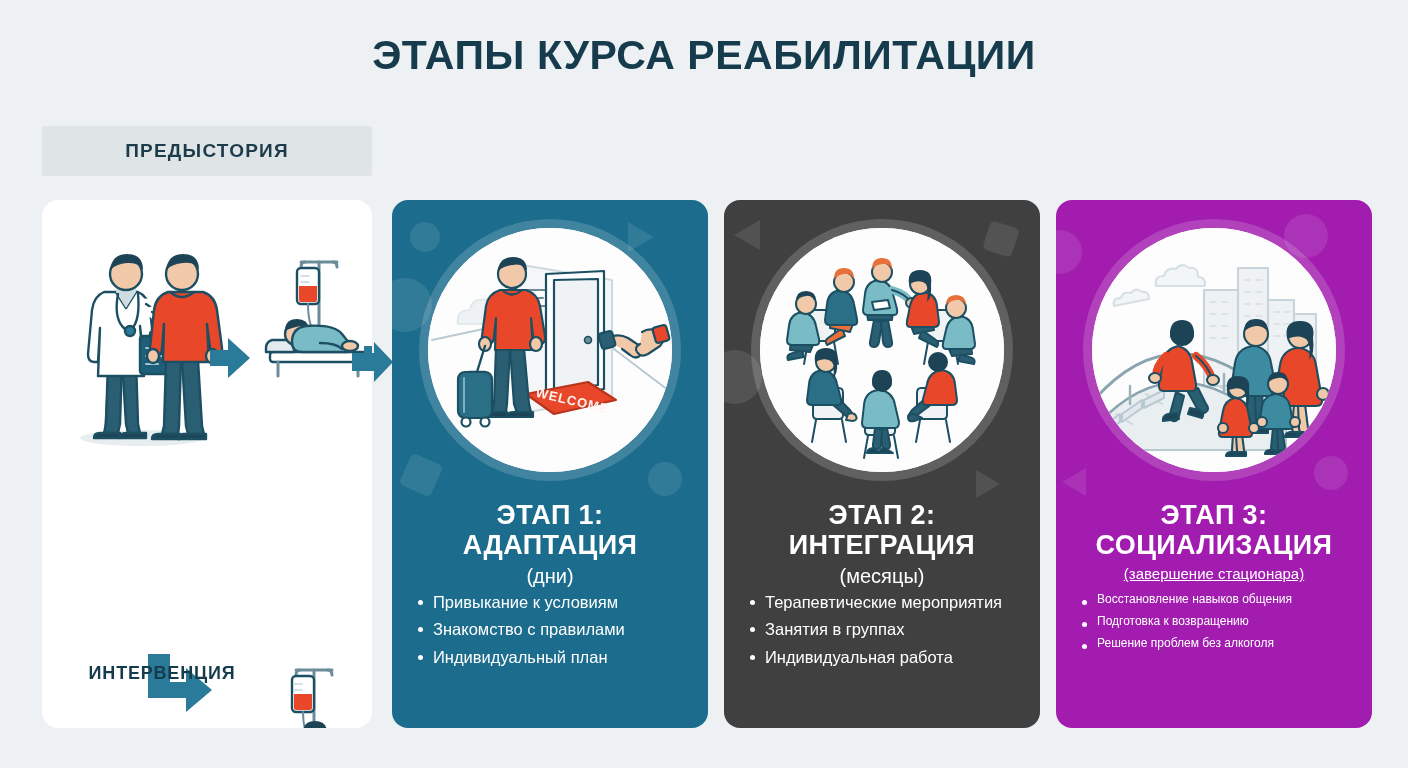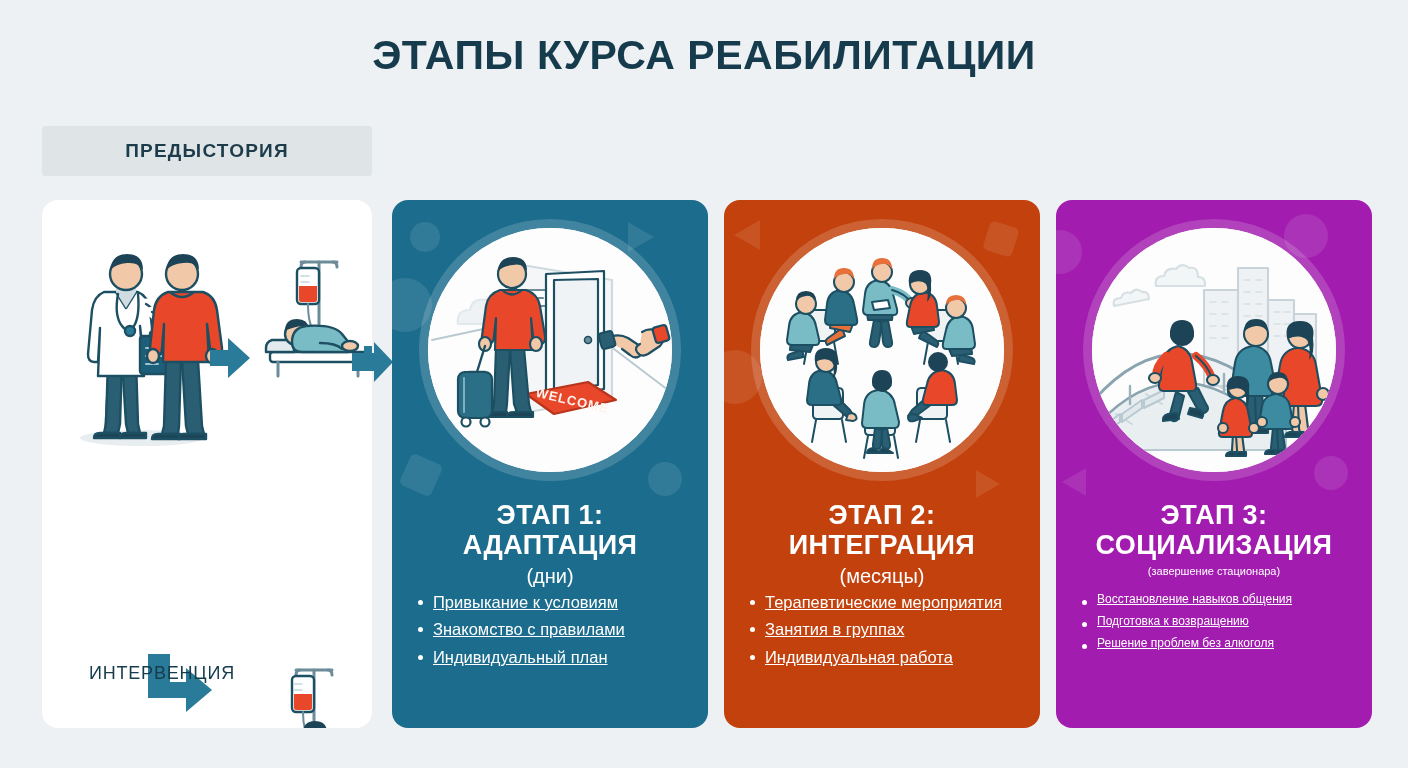--- a/index.html
+++ b/index.html
@@ -33,21 +33,21 @@
   .banner-label{
     position:absolute;left:0;top:0;width:940px;height:72px;
     display:flex;align-items:center;justify-content:center;
     font-size:20px;font-weight:bold;letter-spacing:1.2px;color:#ffffff;
   }
 
   
   .card{position:absolute;top:200px;height:528px;border-radius:16px;overflow:hidden;}
   .card-white{left:42px;width:330px;background:#ffffff;}
   .card-1{left:392px;width:316px;background:#1b6c8d;}
-  .card-2{left:724px;width:316px;background:#c2410c;}
+  .card-2{left:724px;width:316px;background:#404040;}
   .card-3{left:1056px;width:316px;background:#a21caf;}
 
   .deco{position:absolute;pointer-events:none;}
   .deco-circ{border-radius:50%;background:rgba(255,255,255,.10);}
   .deco-sq{border-radius:5px;background:rgba(255,255,255,.10);}
   .deco-tri{width:0;height:0;opacity:.11;}
 
   
   .medallion{
     position:absolute;left:50%;transform:translateX(-50%);
@@ -56,40 +56,40 @@
     box-shadow:0 0 0 9px rgba(255,255,255,.17);
   }
   .medallion svg{display:block;width:244px;height:244px;}
 
   
   .stage-head{
     position:absolute;left:0;right:0;top:300px;text-align:center;color:#ffffff;
   }
   .stage-title{font-size:27px;font-weight:bold;line-height:1.12;letter-spacing:.4px;}
   .stage-sub{font-size:20px;font-weight:normal;margin-top:5px;line-height:1.15;}
-  .stage-sub.small{font-size:11px;}
+  .stage-sub.small{font-size:15px;text-decoration:underline;}
 
   .bullets{
     position:absolute;left:24px;right:14px;top:392px;
     list-style:none;margin:0;padding:0;color:#ffffff;
   }
   .bullets li{
     position:relative;padding-left:17px;margin-bottom:7px;
-    font-size:16.5px;line-height:1.24;text-decoration:underline;
+    font-size:16.5px;line-height:1.24;
   }
   .bullets.narrow li{font-size:12px;}
   .bullets li:before{
     content:"";position:absolute;left:2px;top:8px;
     width:5px;height:5px;border-radius:50%;background:#ffffff;
   }
 
   
   .wc-label{
     position:absolute;text-align:center;
-    font-size:18px;font-weight:normal;letter-spacing:.8px;color:#163b4c;
+    font-size:18px;font-weight:bold;letter-spacing:.8px;color:#163b4c;
   }
   .wc-label.interv{left:10px;width:220px;top:463px;}
   .wc-svg{position:absolute;left:0;top:0;width:330px;height:528px;}
 
   .connector{position:absolute;left:352px;top:340px;width:42px;height:44px;}
 </style>
 </head>
 <body>
 
 <div class="page">

